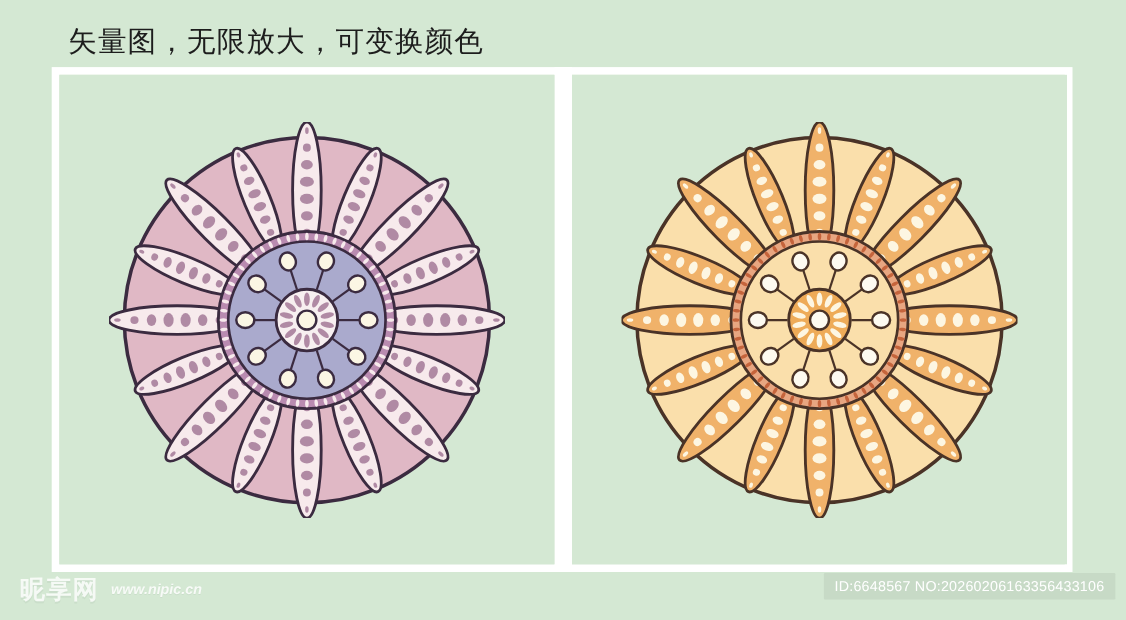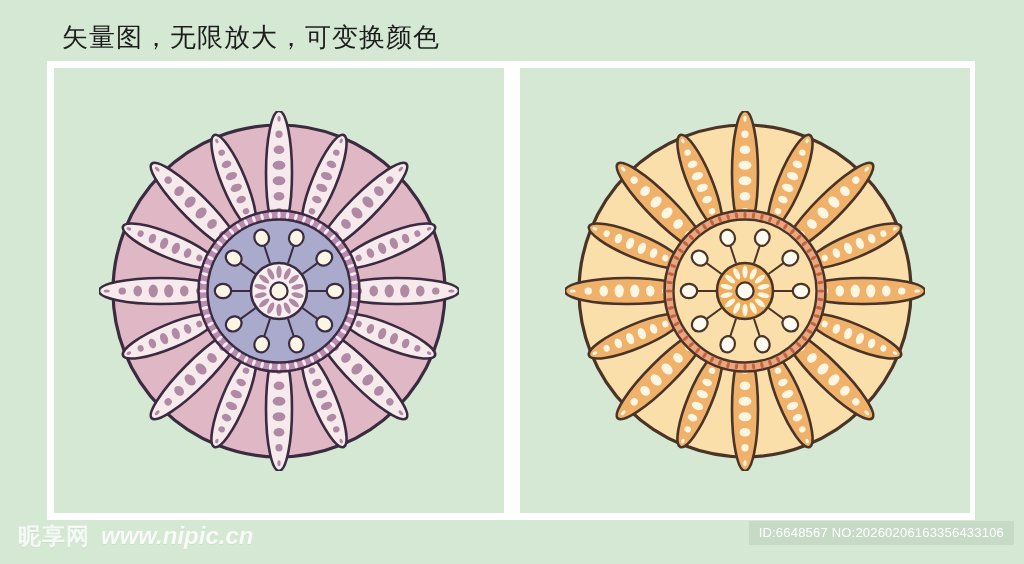--- a/index.html
+++ b/index.html
@@ -85,21 +85,21 @@
   }
   #watermark-logo {
     font-size: 23px;
     font-weight: bold;
     color: rgba(255,255,255,0.80);
     letter-spacing: 1px;
     line-height: 28px;
     text-shadow: 0 1px 0 rgba(190,210,190,0.45);
   }
   #watermark-url {
-    font-size: 24px;
+    font-size: 13px;
     font-style: italic;
     font-weight: bold;
     color: rgba(255,255,255,0.85);
     line-height: 28px;
     text-shadow: 0 1px 0 rgba(190,210,190,0.45);
   }
   #watermark-id {
     position: absolute;
     right: 10px;
     top: 521px;

